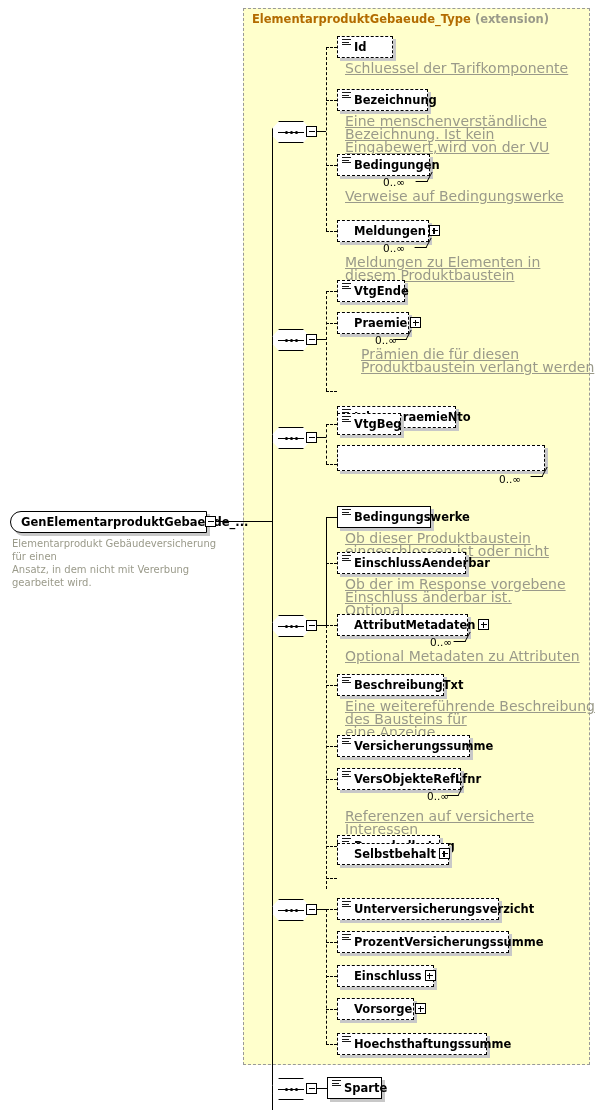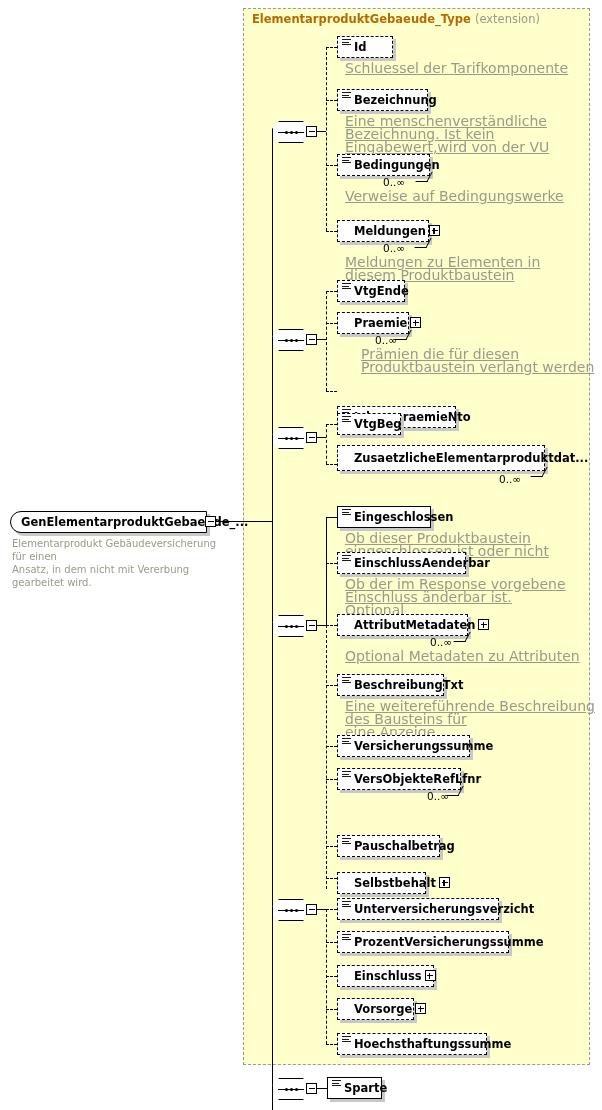--- a/index.html
+++ b/index.html
@@ -15,21 +15,21 @@
     position:absolute;
     background:#ffffcc;
     border:1px dashed #999999;
     box-sizing:border-box;
   }
   .type-title{
     position:absolute;
     font-size:11.5px;font-weight:bold;color:#b36b00;
     white-space:nowrap;
   }
-  .type-title .ext{color:#9a9a8a;font-weight:normal;text-align:center;}
+  .type-title .ext{color:#9a9a8a;font-weight:bold;text-align:center;}
 
   
   .node{
     position:absolute;box-sizing:border-box;
     background:#ffffff;
     height:22px;line-height:20px;
     font-size:11.5px;font-weight:bold;color:#000;
     white-space:nowrap;
     padding:0 7px 0 16px;
     box-shadow:3px 3px 0 0 #c8c8c8;
@@ -266,21 +266,20 @@
     <span class="elem-ico">
         <i></i>
         <i></i>
         <i></i>
       </span>
     <span>VtgBeg</span>
   </div>
 
   <div class="dln-h" style="left:326px;top:464px;width:11px;"></div>
   <div class="node opt noicon" style="left:337px;top:445px;width:208px;height:26px;line-height:24px;">
-    <span>ZusaetzlicheElementarproduktdat...</span>
     <span class="rep-mark"></span>
   </div>
   <div class="occ" style="left:499px;top:473px;">0..∞</div>
 
   <div class="seq" style="left:272px;top:615px;">
     <div class="body"></div>
     <div class="dots">
         <span class="ln"></span>
         <span class="d d1"></span>
         <span class="d d2"></span>
@@ -293,21 +292,21 @@
   <div class="ln-v" style="left:326px;top:517px;height:110px;"></div>
   <div class="dln-v" style="left:326px;top:625px;height:264px;"></div>
 
   <div class="ln-h" style="left:326px;top:517px;width:11px;"></div>
   <div class="node req" style="left:337px;top:506px;width:94px;">
     <span class="elem-ico">
         <i></i>
         <i></i>
         <i></i>
       </span>
-    <span>Eingeschlossen</span>
+    <span>Bedingungswerke</span>
   </div>
   <div class="anno" style="left:345px;top:532px;width:250px;">Ob dieser Produktbaustein eingeschlossen ist oder nicht</div>
 
   <div class="dln-h" style="left:326px;top:563px;width:11px;"></div>
   <div class="node opt" style="left:337px;top:552px;width:129px;">
     <span class="elem-ico">
         <i></i>
         <i></i>
         <i></i>
       </span>
@@ -350,33 +349,34 @@
   <div class="node opt" style="left:337px;top:768px;width:124px;">
     <span class="elem-ico">
         <i></i>
         <i></i>
         <i></i>
       </span>
     <span>VersObjekteRefLfnr</span>
     <span class="rep-mark"></span>
   </div>
   <div class="occ" style="left:427px;top:790px;">0..∞</div>
+  <div class="anno" style="left:345px;top:810px;width:250px;">Referenzen auf versicherte Interessen</div>
 
   <div class="dln-h" style="left:326px;top:846px;width:11px;"></div>
   <div class="node opt" style="left:337px;top:835px;width:103px;">
     <span class="elem-ico">
         <i></i>
         <i></i>
         <i></i>
       </span>
     <span>Pauschalbetrag</span>
   </div>
 
   <div class="dln-h" style="left:326px;top:878px;width:11px;"></div>
-  <div class="node opt noicon" style="left:337px;top:872px;width:89px;">
+  <div class="node opt noicon" style="left:337px;top:843px;width:112px;">
     <span>Selbstbehalt</span><span class="inline-exp"></span>
   </div>
 
   <div class="seq" style="left:272px;top:899px;">
     <div class="body"></div>
     <div class="dots">
         <span class="ln"></span>
         <span class="d d1"></span>
         <span class="d d2"></span>
         <span class="d d3"></span>

